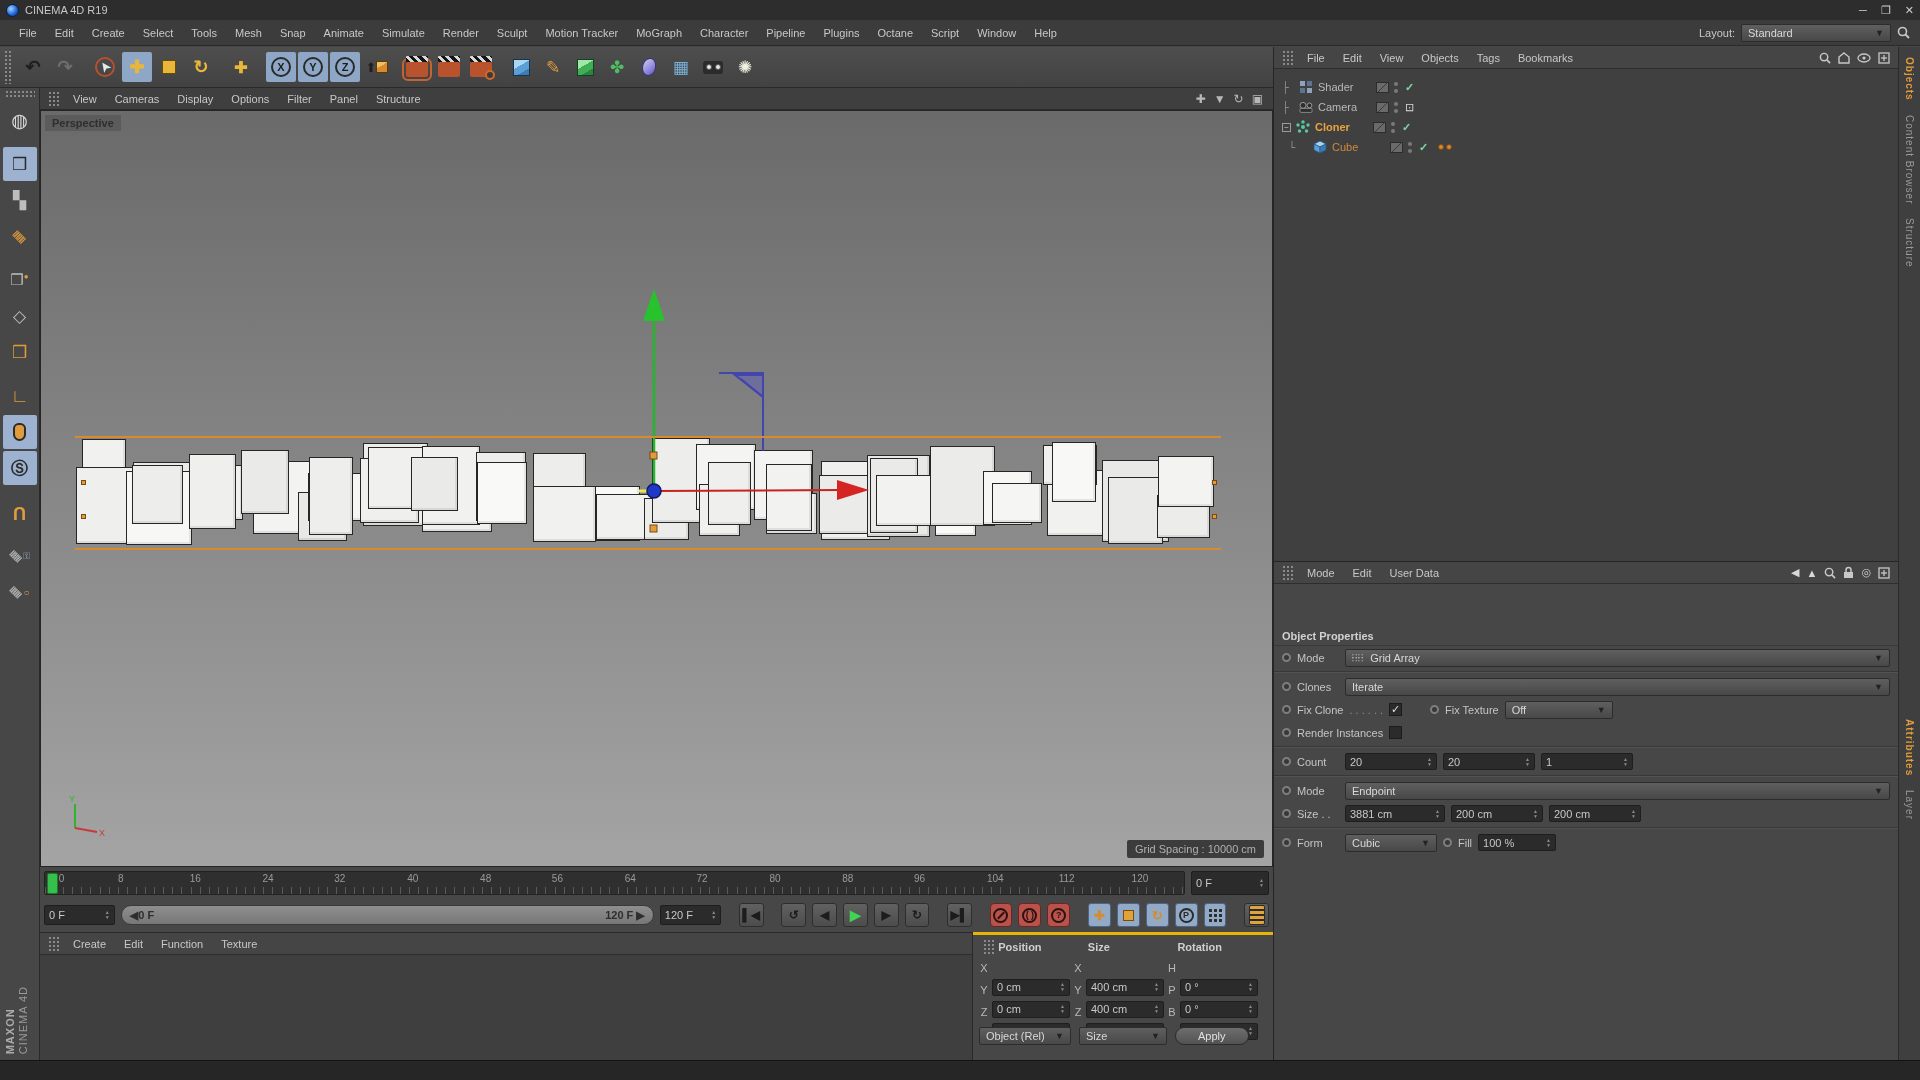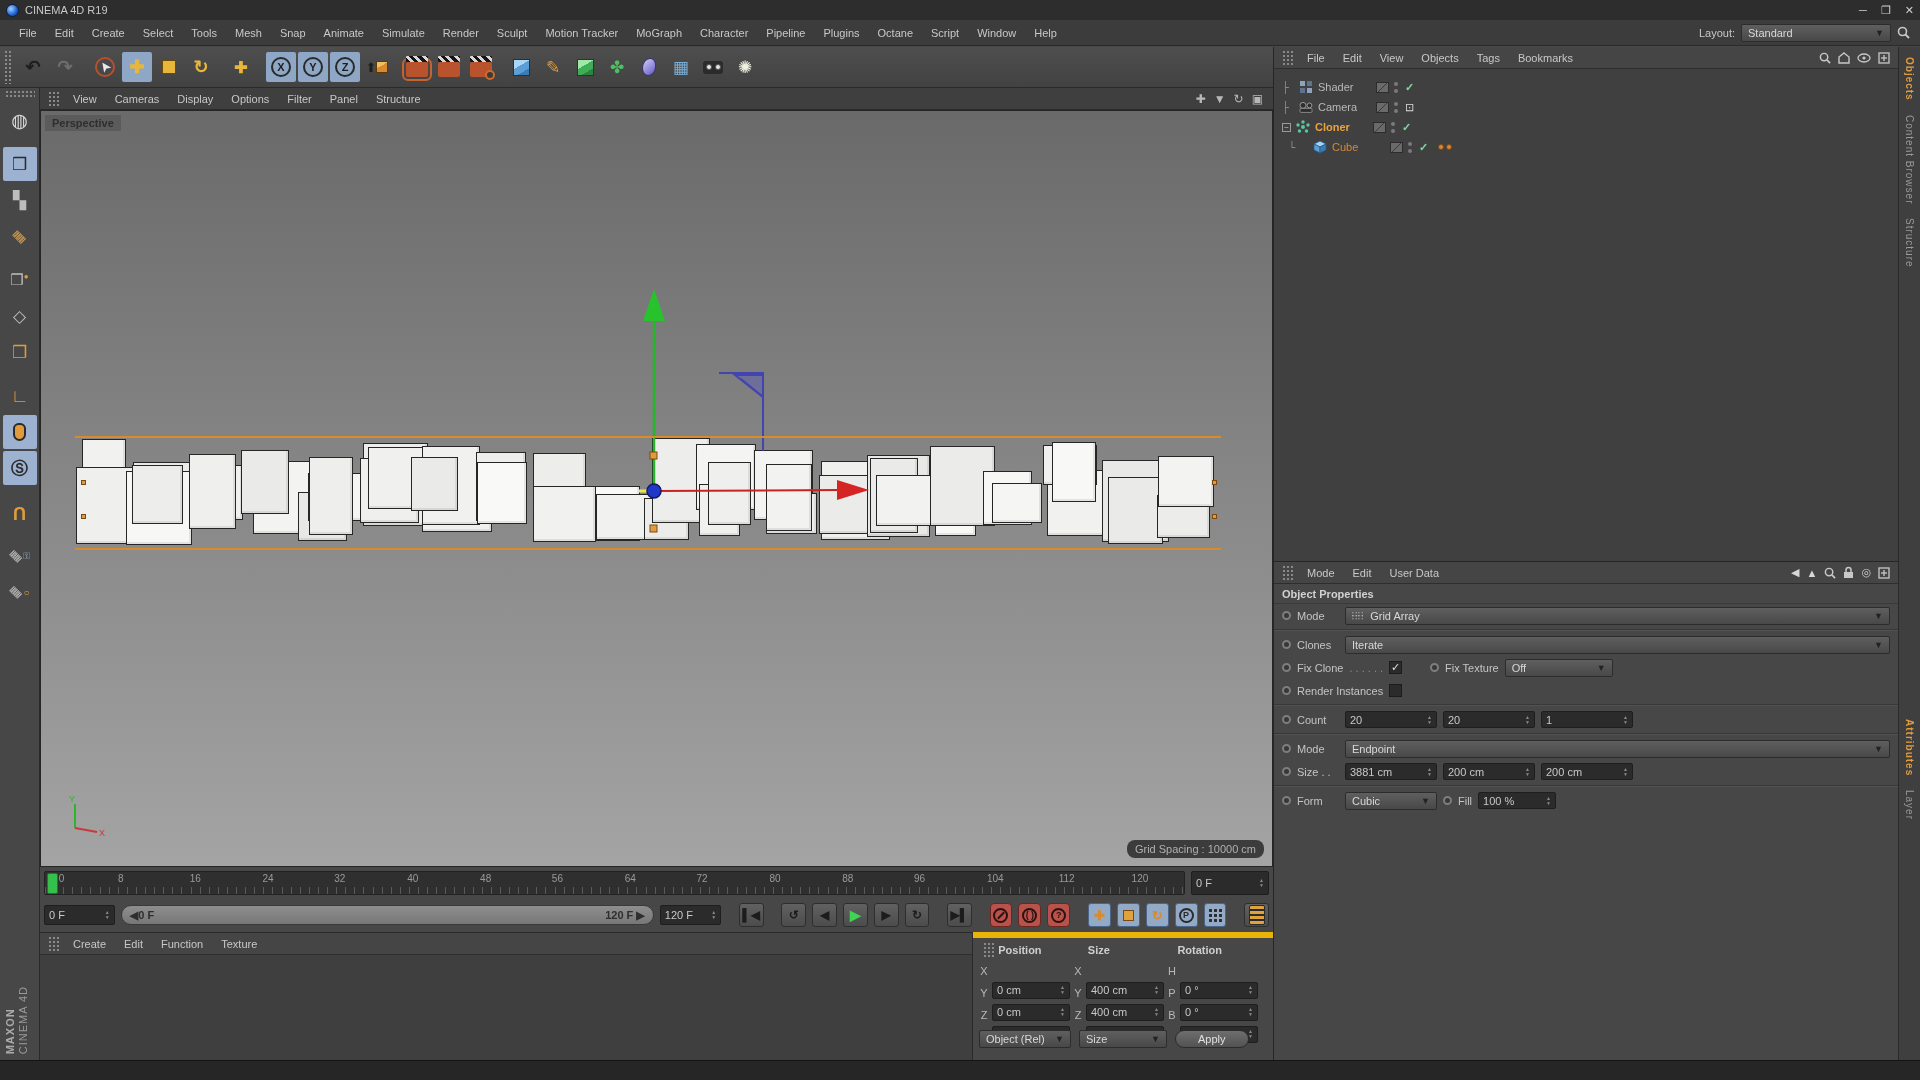--- a/index.html
+++ b/index.html
@@ -40,21 +40,21 @@
   .sgap{height:8px;}
   .mouseicon{width:13px;height:18px;border:2px solid #2b2b2b;border-radius:6px 6px 7px 7px;background:#e09c3c;}
   .orange-t{color:#e09c3c;}
 
   
   #vp-menubar{position:absolute;left:40px;top:88px;width:1233px;height:22px;background:#3f3f3f;border-bottom:1px solid #2a2a2a;display:flex;align-items:center;padding:0 4px;}
   .vgrip{width:12px;height:16px;background-image:radial-gradient(#8a8a8a 1px,transparent 1.2px);background-size:4px 4px;margin:0 4px;}
   #vp-nav{margin-left:auto;display:flex;gap:8px;color:#b8b8b8;font-size:12px;padding-right:6px;}
   #viewport{position:absolute;left:40px;top:110px;width:1233px;height:757px;background:linear-gradient(#6a6a6a,#a4a4a4);border:1px solid #262626;overflow:hidden;}
   #persp-chip{position:absolute;left:4px;top:4px;background:rgba(0,0,0,0.14);color:#2e2e2e;padding:2px 7px;font-weight:bold;}
-  #grid-chip{position:absolute;right:8px;bottom:8px;background:#3c3c3c;color:#b0b0b0;padding:3px 8px;border-radius:8px;}
+  #grid-chip{position:absolute;right:8px;bottom:8px;background:#3c3c3c;color:#b0b0b0;padding:3px 8px;border-radius:2px;}
   #clones{position:absolute;left:34px;top:325px;width:1146px;height:114px;}
   #clones .box{position:absolute;background:#ededed;border:1px solid #262626;box-shadow:inset -2px -2px 0 rgba(0,0,0,0.08);}
   #clones .edge{position:absolute;left:0;right:0;height:2px;background:#d78a2e;z-index:5;}
   #clones .hdot{position:absolute;width:5px;height:5px;background:#e09c3c;border:1px solid #7a4a10;z-index:6;}
   #gizmo{position:absolute;left:0;top:0;pointer-events:none;}
   #axis-ind{position:absolute;left:22px;bottom:28px;}
 
   
   #ruler{position:absolute;left:40px;top:868px;width:1233px;height:30px;background:#474747;display:flex;align-items:stretch;padding:3px 4px;gap:6px;}
   #ruler-track{flex:1;position:relative;background:#2f2f2f;border:1px solid #222;border-radius:2px;overflow:hidden;}
@@ -74,21 +74,21 @@
   .rec i{width:15px;height:15px;border:2px solid #2b1210;border-radius:50%;display:flex;align-items:center;justify-content:center;color:#2b1210;font-size:9px;font-weight:bold;font-style:normal;}
   .akey{width:24px;height:24px;background:#93aac7;border:1px solid #4c658a;border-radius:3px;display:flex;align-items:center;justify-content:center;color:#d78a2e;font-weight:bold;font-size:13px;}
   .akey .sq{width:11px;height:11px;background:#e0a33c;border:1px solid #7a4a10;}
   .pring{width:15px;height:15px;border:2px solid #2b2b2b;border-radius:50%;font-size:9px;display:flex;align-items:center;justify-content:center;color:#2b2b2b;}
   .dotgrid{width:14px;height:14px;background-image:radial-gradient(#2b2b2b 1.4px,transparent 1.6px);background-size:5px 5px;}
   .film{width:16px;height:20px;background:repeating-linear-gradient(#e0a33c 0 3px,#2b2b2b 3px 5px);border:1px solid #2b2b2b;border-radius:2px;}
 
   
   #matman{position:absolute;left:40px;top:932px;width:933px;height:128px;background:#3f3f3f;border-top:1px solid #2a2a2a;border-right:1px solid #2a2a2a;}
   #matman .mbar{height:22px;background:#454545;border-bottom:1px solid #2e2e2e;display:flex;align-items:center;padding:0 4px;}
-  #coords{position:absolute;left:973px;top:932px;width:300px;height:128px;background:#474747;border-top:6px solid #eab308;padding:2px 6px;}
+  #coords{position:absolute;left:973px;top:932px;width:300px;height:128px;background:#474747;border-top:3px solid #eab308;padding:2px 6px;}
   #coords .hdr{display:flex;align-items:center;height:20px;font-weight:bold;color:#cfcfcf;}
   #coords .hdr span{width:96px;}
   .crow{display:flex;align-items:center;height:22px;gap:3px;}
   .axlbl{width:10px;color:#b8b8b8;text-align:center;}
   .cfield{width:78px;height:17px;margin-top:38px;}
   #coords .foot{display:flex;align-items:center;margin-top:4px;gap:8px;}
   .dd{display:flex;align-items:center;background:linear-gradient(#5f5f5f,#484848);border:1px solid #2c2c2c;border-radius:2px;color:#d8d8d8;padding:0 6px;height:18px;gap:6px;}
   .dd .arr{margin-left:auto;color:#222;font-size:9px;}
   .btn{background:linear-gradient(#6e6e6e,#525252);border:1px solid #2c2c2c;border-radius:9px;color:#e0e0e0;padding:2px 22px;}
 
@@ -112,21 +112,21 @@
   .ctarget{color:#d8d8d8;font-size:11px;}
   .tagdots{display:flex;gap:2px;margin-left:10px;}
   .tagdots i{width:6px;height:6px;border-radius:50%;background:#d7863a;border:1px solid #7a4a10;}
 
   #am-bar{height:22px;background:#454545;border-bottom:1px solid #2e2e2e;display:flex;align-items:center;padding:0 4px;}
   #am-icons{margin-left:auto;display:flex;gap:7px;align-items:center;color:#d8d8d8;padding-right:4px;font-size:11px;}
   #am-title{height:24px;display:flex;align-items:center;gap:6px;padding:0 8px;color:#dcdcdc;}
   #am-tabs{display:flex;gap:2px;padding:2px 4px 0 4px;border-bottom:1px solid #2e2e2e;}
   .tab{background:linear-gradient(#5c5c5c,#4a4a4a);border:1px solid #2c2c2c;border-bottom:none;border-radius:3px 3px 0 0;padding:3px 14px;color:#c8c8c8;}
   .tab.active{background:#7e9ec9;color:#18212e;font-weight:bold;}
-  #am-section{height:20px;display:flex;align-items:center;padding:0 8px;font-weight:bold;color:#d2d2d2;border-bottom:1px solid #3a3a3a;}
+  #am-section{height:20px;display:flex;align-items:center;padding:0 8px;font-weight:bold;color:#d2d2d2;border-bottom:1px solid #3a3a3a;margin-top:42px;}
   .prow{display:flex;align-items:center;height:23px;padding:0 8px;gap:6px;}
   .adot{width:9px;height:9px;border:2px solid #7e7e7e;border-radius:50%;background:#383838;flex:none;}
   .plbl{color:#c4c4c4;white-space:nowrap;}
   .numfield{height:17px;min-width:0;}
   .cb{width:13px;height:13px;background:#2b2b2b;border:1px solid #1c1c1c;color:#e0e0e0;font-size:11px;line-height:11px;text-align:center;}
   .psep{height:2px;border-top:1px solid #383838;border-bottom:1px solid #525252;margin:2px 0;}
   .gridico{color:#cfcfcf;letter-spacing:1px;font-size:8px;line-height:3px;display:inline-block;}
 
   
   #edge{position:absolute;left:1898px;top:47px;width:22px;height:1013px;background:#3f3f3f;border-left:1px solid #2a2a2a;display:flex;flex-direction:column;align-items:center;padding-top:10px;gap:14px;}
@@ -831,21 +831,21 @@
       <span class="adot"></span>
       <span class="plbl" style="width:42px">Mode</span>
       <div class="dd" style="flex:1">
           <span>Endpoint</span>
           <span class="arr">▼</span>
         </div>
     </div>
     <div class="prow">
       <span class="adot"></span>
       <span class="plbl" style="width:42px">Size . .</span>
-      <div class="spinfield numfield" style="width:92px">
+      <div class="spinfield numfield" style="width:100px">
           <span>3881 cm</span>
           <span class="updn">
             <span>▲</span>
             <span>▼</span>
           </span>
         </div>
       <div class="spinfield numfield" style="width:92px">
           <span>200 cm</span>
           <span class="updn">
             <span>▲</span>

